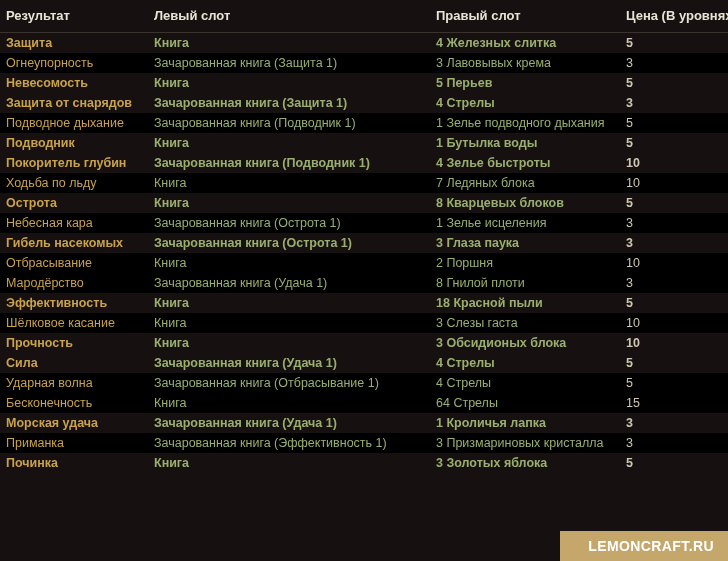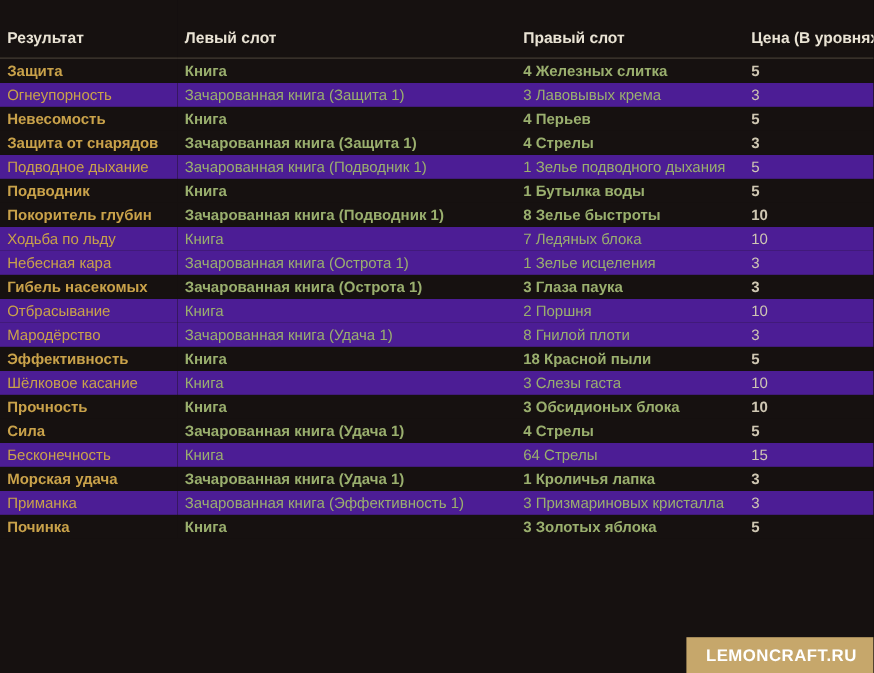--- a/index.html
+++ b/index.html
@@ -23,34 +23,34 @@
   table.enchant-table {
     width: 728px;
     border-collapse: collapse;
     table-layout: fixed;
   }
   table.enchant-table th {
     color: #e9e3d4;
     font-size: 13px;
     font-weight: bold;
     text-align: left;
-    padding: 24px 6px 9px 6px;
+    padding: 8px 6px 9px 6px;
     background: #161110;
     border-bottom: 1px solid #3a322c;
     white-space: nowrap;
   }
   table.enchant-table td {
     font-size: 12.5px;
     padding: 3px 6px;
     vertical-align: top;
     white-space: nowrap;
     overflow: hidden;
     text-overflow: ellipsis;
   }
-  tr.row-even td { background: #4c1d95; margin-top: 16px; }
+  tr.row-even td { background: #000000; margin-top: 16px; }
   tr.row-odd  td { background: #161110; font-weight: bold; }
 
   td.col-result { color: #c9a24a; padding-left: 12px; }
   td.col-left   { color: #9aaf6e; }
   td.col-right  { color: #9aaf6e; }
   td.col-price  { color: #cfc7b3; }
 
   th.h-result { padding-left: 12px; }
   th.h-left   {}
   th.h-right  {}
@@ -64,21 +64,21 @@
 
   .watermark {
     position: absolute;
     right: 0;
     bottom: 0;
     background: #c6a76b;
     color: #ffffff;
     font-size: 14px;
     font-weight: bold;
     letter-spacing: 0.4px;
-    padding: 7px 14px 7px 16px;
+    padding: 7px 14px 7px 28px;
     font-family: "Liberation Sans", sans-serif;
   }
 </style>
 </head>
 <body>
 
 <div id="page">
   <table class="enchant-table">
     <colgroup>
       <col class="c1">
@@ -103,21 +103,21 @@
         </tr>
         <tr class="row-even">
           <td class="col-result">Огнеупорность</td>
           <td class="col-left">Зачарованная книга (Защита 1)</td>
           <td class="col-right">3 Лавовывых крема</td>
           <td class="col-price">3</td>
         </tr>
         <tr class="row-odd">
           <td class="col-result">Невесомость</td>
           <td class="col-left">Книга</td>
-          <td class="col-right">4 Перьев</td>
+          <td class="col-right">5 Перьев</td>
           <td class="col-price">5</td>
         </tr>
         <tr class="row-odd">
           <td class="col-result">Защита от снарядов</td>
           <td class="col-left">Зачарованная книга (Защита 1)</td>
           <td class="col-right">4 Стрелы</td>
           <td class="col-price">3</td>
         </tr>
         <tr class="row-even">
           <td class="col-result">Подводное дыхание</td>
@@ -127,28 +127,34 @@
         </tr>
         <tr class="row-odd">
           <td class="col-result">Подводник</td>
           <td class="col-left">Книга</td>
           <td class="col-right">1 Бутылка воды</td>
           <td class="col-price">5</td>
         </tr>
         <tr class="row-odd">
           <td class="col-result">Покоритель глубин</td>
           <td class="col-left">Зачарованная книга (Подводник 1)</td>
-          <td class="col-right">8 Зелье быстроты</td>
+          <td class="col-right">4 Зелье быстроты</td>
           <td class="col-price">10</td>
         </tr>
         <tr class="row-even">
           <td class="col-result">Ходьба по льду</td>
           <td class="col-left">Книга</td>
           <td class="col-right">7 Ледяных блока</td>
           <td class="col-price">10</td>
+        </tr>
+        <tr class="row-odd">
+          <td class="col-result">Острота</td>
+          <td class="col-left">Книга</td>
+          <td class="col-right">8 Кварцевых блоков</td>
+          <td class="col-price">5</td>
         </tr>
         <tr class="row-even">
           <td class="col-result">Небесная кара</td>
           <td class="col-left">Зачарованная книга (Острота 1)</td>
           <td class="col-right">1 Зелье исцеления</td>
           <td class="col-price">3</td>
         </tr>
         <tr class="row-odd">
           <td class="col-result">Гибель насекомых</td>
           <td class="col-left">Зачарованная книга (Острота 1)</td>
@@ -185,20 +191,26 @@
           <td class="col-right">3 Обсидионых блока</td>
           <td class="col-price">10</td>
         </tr>
         <tr class="row-odd">
           <td class="col-result">Сила</td>
           <td class="col-left">Зачарованная книга (Удача 1)</td>
           <td class="col-right">4 Стрелы</td>
           <td class="col-price">5</td>
         </tr>
         <tr class="row-even">
+          <td class="col-result">Ударная волна</td>
+          <td class="col-left">Зачарованная книга (Отбрасывание 1)</td>
+          <td class="col-right">4 Стрелы</td>
+          <td class="col-price">5</td>
+        </tr>
+        <tr class="row-even">
           <td class="col-result">Бесконечность</td>
           <td class="col-left">Книга</td>
           <td class="col-right">64 Стрелы</td>
           <td class="col-price">15</td>
         </tr>
         <tr class="row-odd">
           <td class="col-result">Морская удача</td>
           <td class="col-left">Зачарованная книга (Удача 1)</td>
           <td class="col-right">1 Кроличья лапка</td>
           <td class="col-price">3</td>

